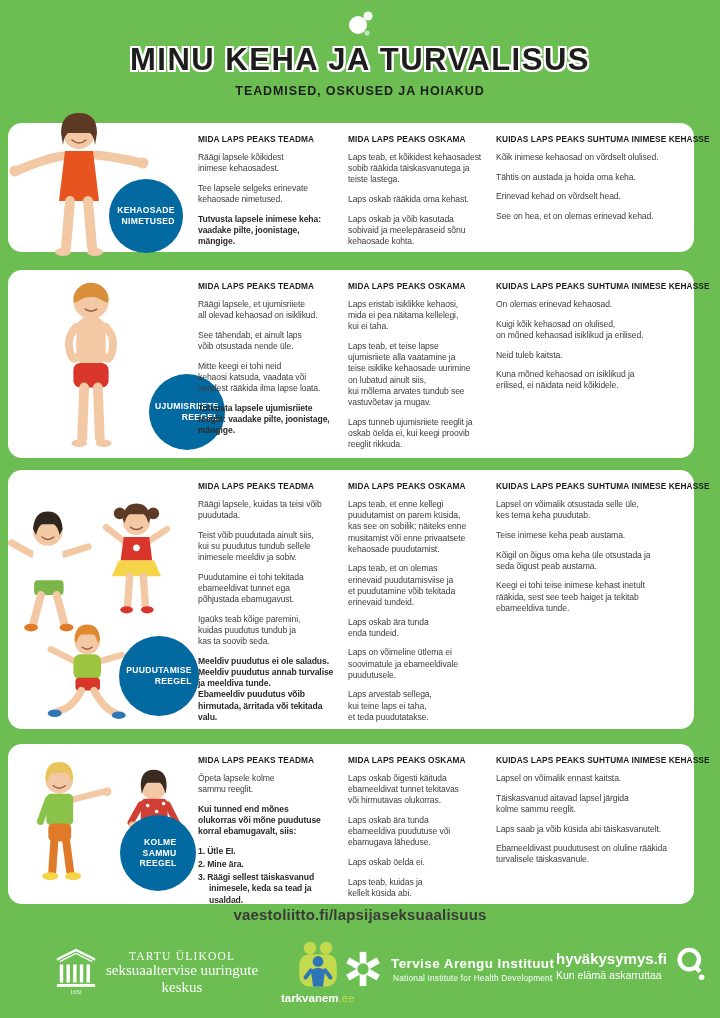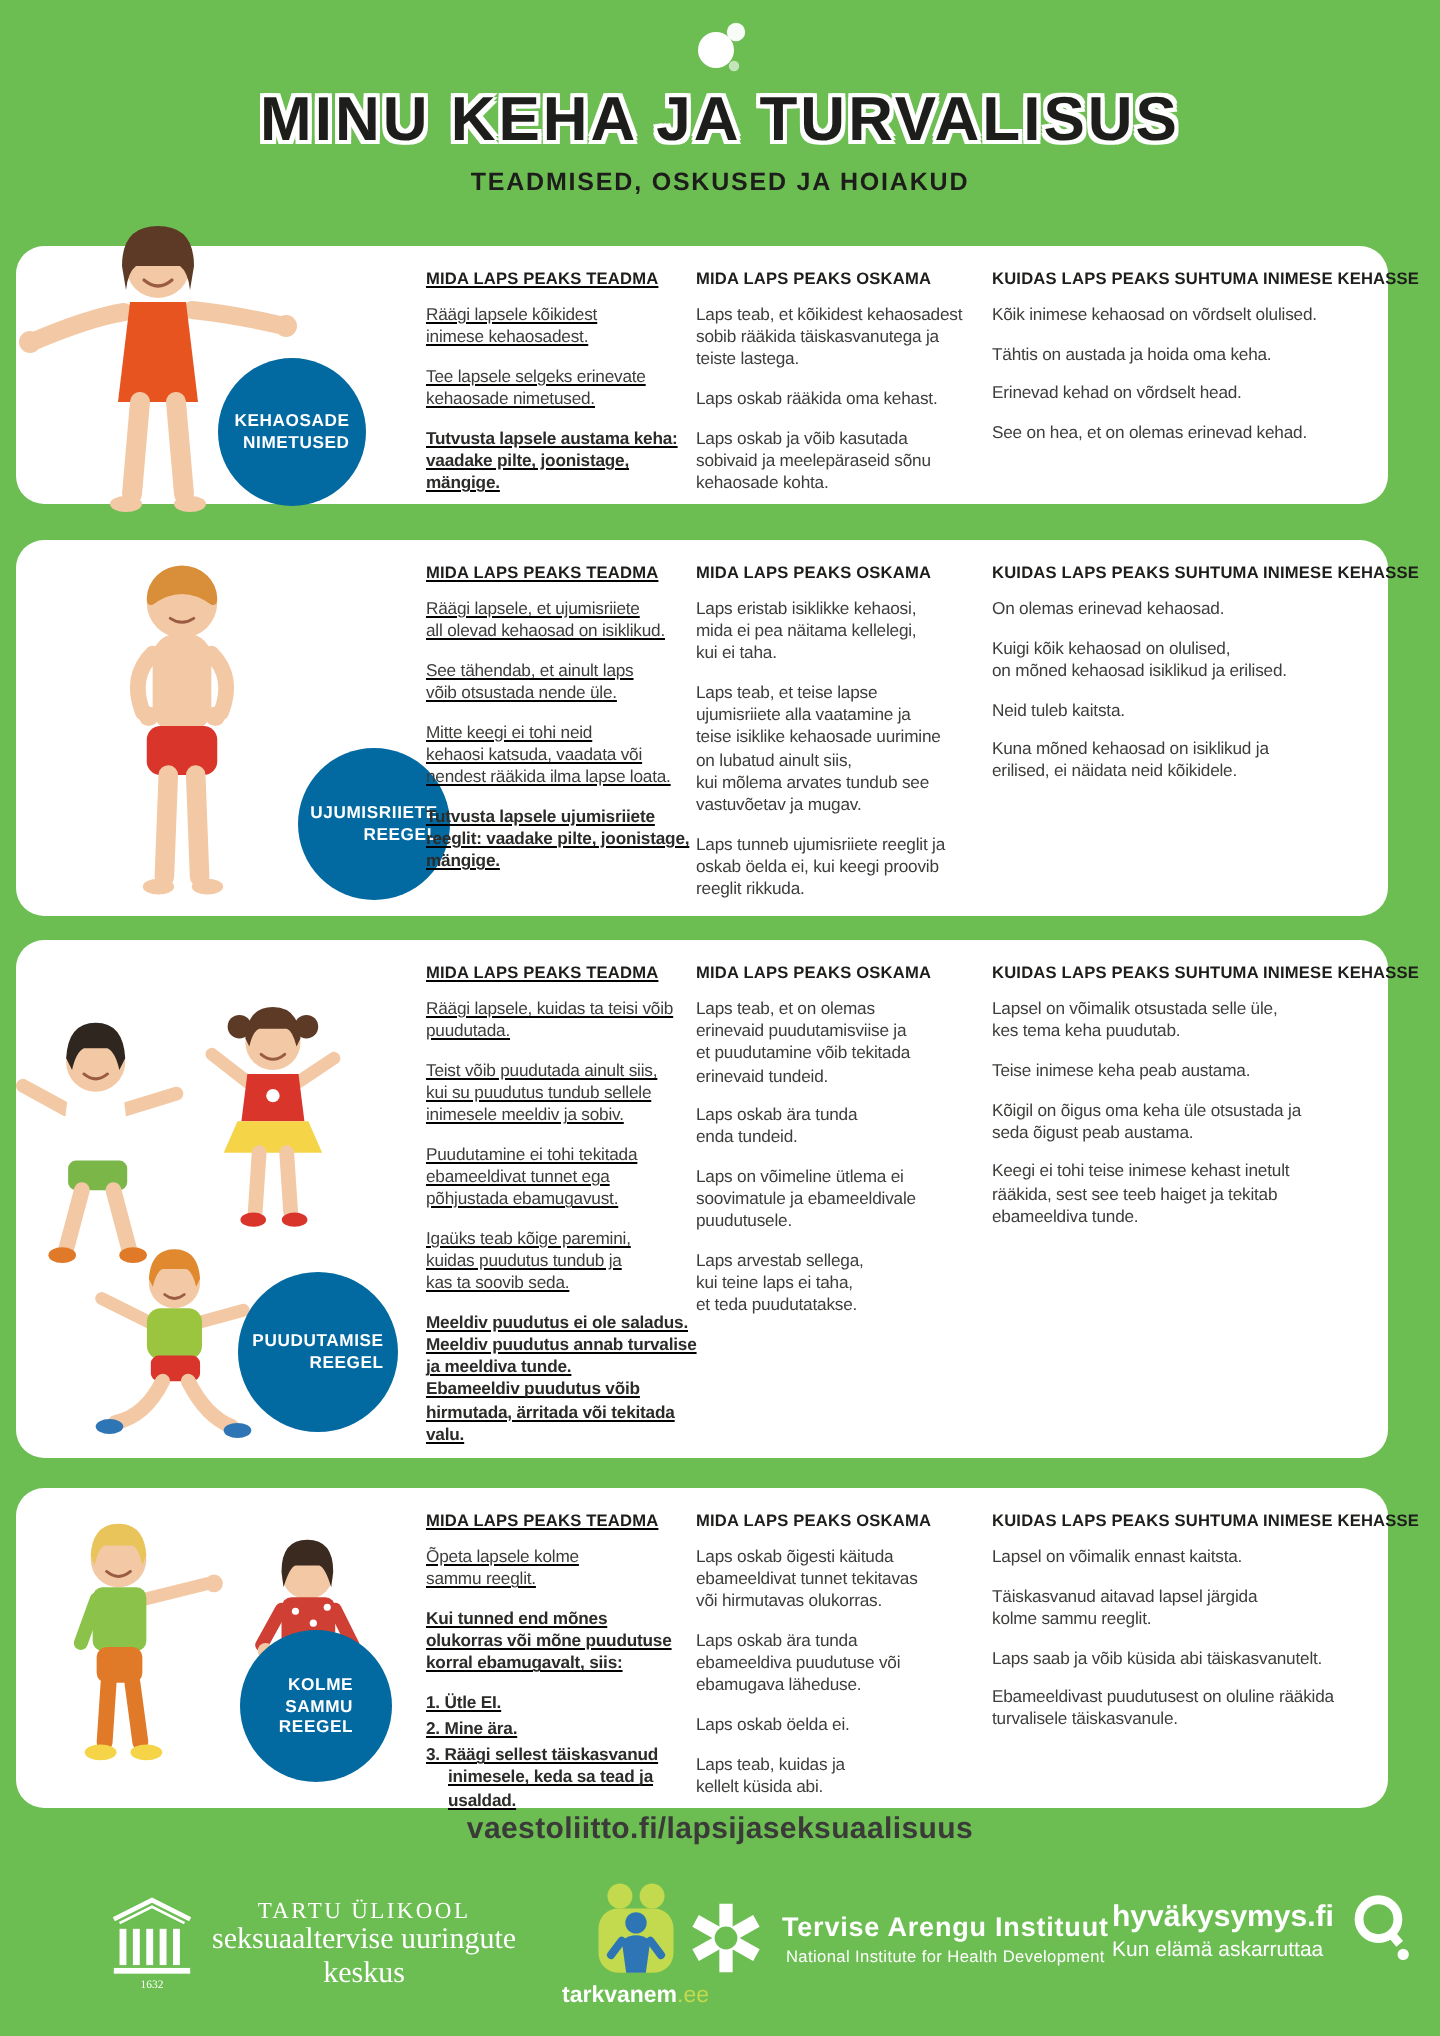--- a/index.html
+++ b/index.html
@@ -17,21 +17,21 @@
     text-shadow:-2px -2px 0 #fff,2px -2px 0 #fff,-2px 2px 0 #fff,2px 2px 0 #fff,0 -2px 0 #fff,0 2px 0 #fff,-2px 0 0 #fff,2px 0 0 #fff;
   }
   .subtitle{position:absolute;top:84px;left:0;width:100%;text-align:center;font-size:12.5px;font-weight:800;letter-spacing:.9px;color:#1d1d1b;}
   
   .card{position:absolute;left:8px;width:686px;background:#fff;border-radius:14px;}
   .card-0{top:123px;height:129px;}
   .card-1{top:270px;height:188px;}
   .card-2{top:470px;height:259px;}
   .card-3{top:744px;height:160px;}
   .col{position:absolute;top:11px;}
-  .col-teadma{left:205px;width:150px;text-decoration:underline;}
+  .col-teadma{left:190px;width:150px;}
   .col-oskama{left:340px;width:150px;}
   .col-suhtuma{left:488px;width:200px;}
   .col-header{font-size:8.3px;font-weight:700;color:#1d1d1b;letter-spacing:.1px;margin:0 0 8px 0;white-space:nowrap;}
   .para{font-size:8.6px;line-height:1.3;color:#3d3d3b;margin:0 0 8.5px 0;white-space:pre-line;letter-spacing:-.1px;}
   .para.bold{font-weight:700;color:#2b2b29;}
   .para.list{margin:0 0 2px 0;font-weight:700;color:#2b2b29;padding-left:11px;text-indent:-11px;}
   .badge{
     position:absolute;border-radius:50%;background:#0369a1;color:#fff;
     display:flex;align-items:center;justify-content:center;text-align:right;
     font-size:8.6px;font-weight:700;letter-spacing:.3px;line-height:1.25;white-space:pre-line;
@@ -99,21 +99,21 @@
 </div>
     <div class="badge badge-label">KEHAOSADE
 NIMETUSED</div>
     <div class="col col-teadma">
       <p class="col-header">MIDA LAPS PEAKS TEADMA</p>
       <div class="col-body">
             <p class="para">Räägi lapsele kõikidest
 inimese kehaosadest.</p>
             <p class="para">Tee lapsele selgeks erinevate
 kehaosade nimetused.</p>
-            <p class="para bold">Tutvusta lapsele austama keha:
+            <p class="para bold">Tutvusta lapsele inimese keha:
 vaadake pilte, joonistage,
 mängige.</p>
           </div>
     </div>
     <div class="col col-oskama">
       <p class="col-header">MIDA LAPS PEAKS OSKAMA</p>
       <div class="col-body">
             <p class="para">Laps teab, et kõikidest kehaosadest
 sobib rääkida täiskasvanutega ja
 teiste lastega.</p>
@@ -260,20 +260,25 @@
 Meeldiv puudutus annab turvalise
 ja meeldiva tunde.
 Ebameeldiv puudutus võib
 hirmutada, ärritada või tekitada
 valu.</p>
           </div>
     </div>
     <div class="col col-oskama">
       <p class="col-header">MIDA LAPS PEAKS OSKAMA</p>
       <div class="col-body">
+            <p class="para">Laps teab, et enne kellegi
+puudutamist on parem küsida,
+kas see on sobilik; näiteks enne
+musitamist või enne privaatsete
+kehaosade puudutamist.</p>
             <p class="para">Laps teab, et on olemas
 erinevaid puudutamisviise ja
 et puudutamine võib tekitada
 erinevaid tundeid.</p>
             <p class="para">Laps oskab ära tunda
 enda tundeid.</p>
             <p class="para">Laps on võimeline ütlema ei
 soovimatule ja ebameeldivale
 puudutusele.</p>
             <p class="para">Laps arvestab sellega,

